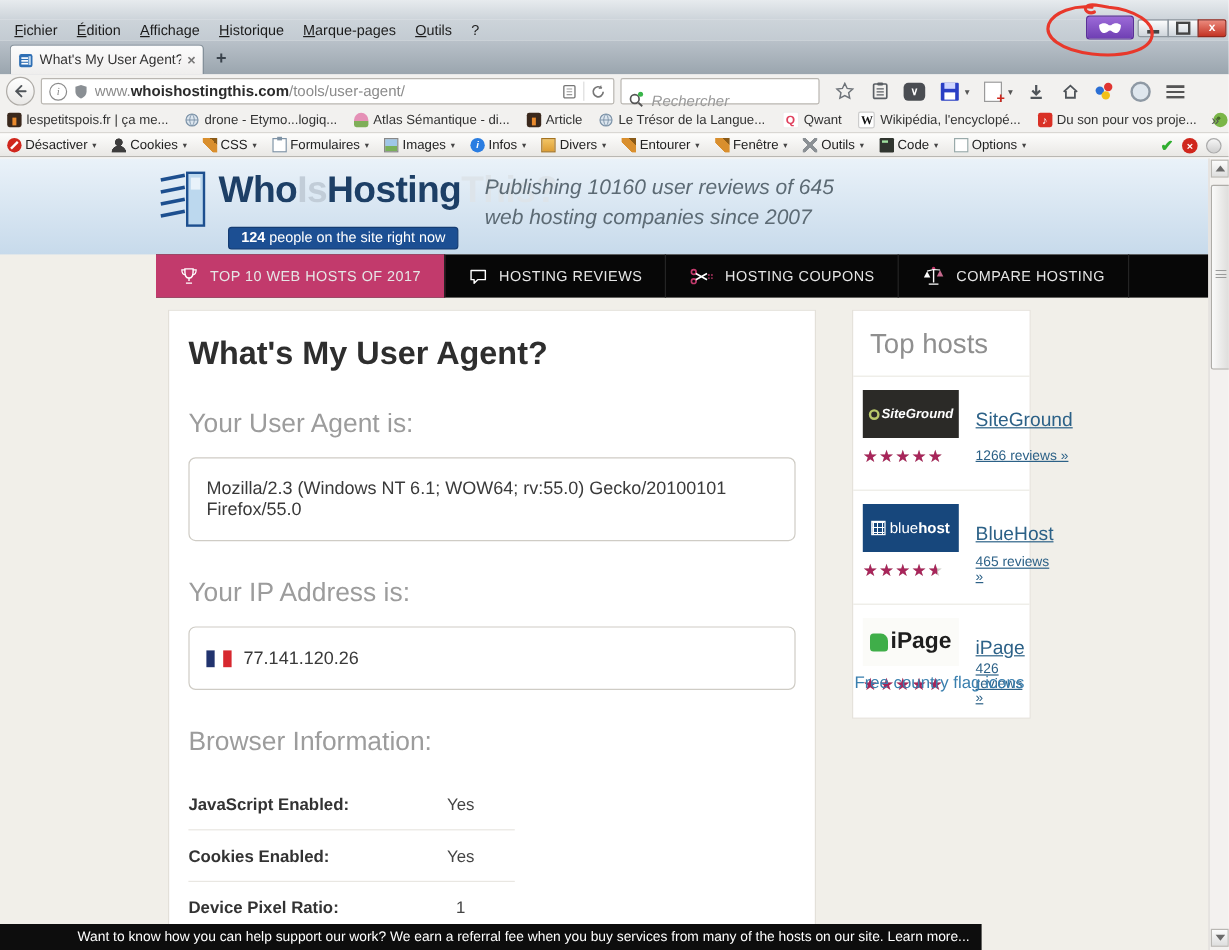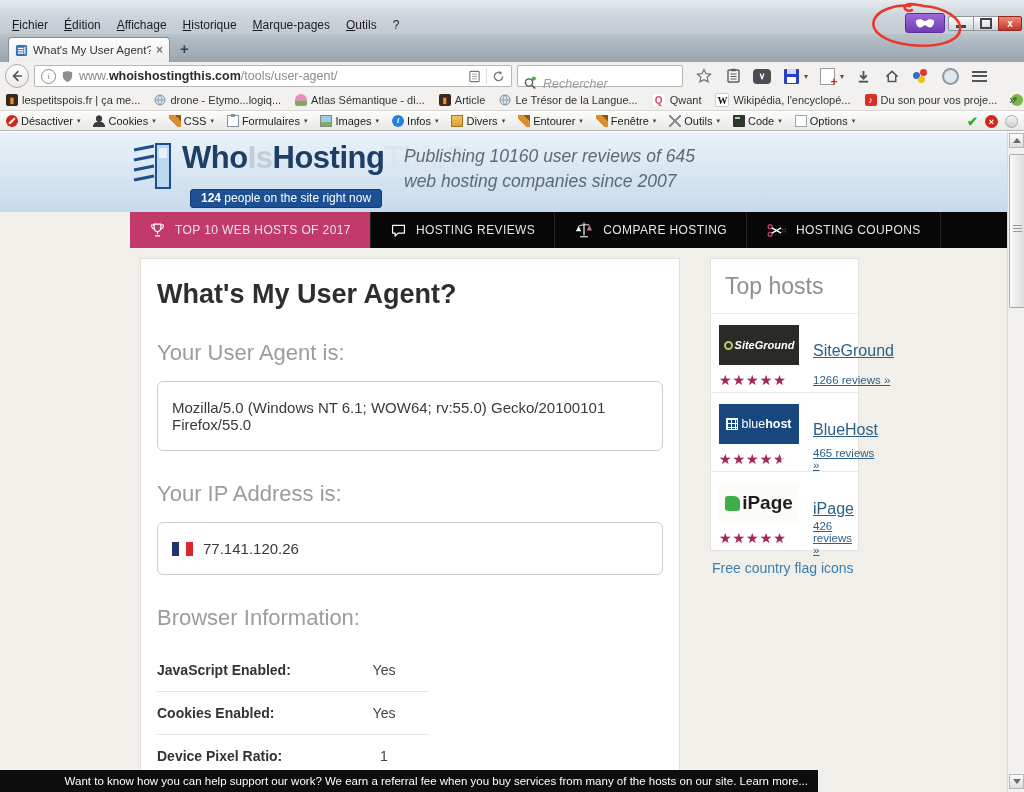--- a/index.html
+++ b/index.html
@@ -149,21 +149,21 @@
   .flag-fr{width:21px;height:14px;display:flex;flex:0 0 21px}
   .flag-fr i{flex:1}
   .info-table{margin:18px 16px 0;width:272px}
   .info-row{display:flex;align-items:center;height:42px;border-bottom:1px solid #e9e7e2;font-size:14px}
   .info-row:last-child{border-bottom:none}
   .info-label{flex:0 0 182px;font-weight:bold;color:#333}
   .info-value{flex:1;text-align:center;color:#444}
 
   .sidebar{position:absolute;left:710px;top:126px;width:149px;background:#fff;border:1px solid #e5e2db;box-sizing:border-box}
   .sb-title{padding:14px 14px 13px;font-size:23px;color:#8f8f8f;border-bottom:1px solid #eceae4}
-  .host{display:grid;grid-template-columns:88px 1fr;grid-template-rows:46px 24px;padding:8px 8px 0;
+  .host{display:grid;grid-template-columns:88px 1fr;grid-template-rows:46px 24px;padding:8px 8px 16px;
         border-bottom:1px solid #eceae4;align-items:center}
   .host:last-child{border-bottom:none}
   .host-logo{width:80px;height:40px;display:flex;align-items:center;justify-content:center;box-sizing:border-box}
   .lg-sg{background:#2b2a27;color:#fff;font-size:11px;font-style:italic;font-weight:bold;gap:2px}
   .lg-sg .swirl{width:9px;height:9px;border-radius:50%;border:2px solid #b9c96a;box-sizing:border-box}
   .lg-bh{background:#17477c;color:#fff;font-size:12.5px;gap:3px}
   .lg-bh .grid{width:10px;height:10px;background:
       linear-gradient(#fff 0 1px,transparent 1px 4px,#fff 4px 5px,transparent 5px 8px,#fff 8px 9px,transparent 9px),
       linear-gradient(90deg,#fff 0 1px,transparent 1px 4px,#fff 4px 5px,transparent 5px 8px,#fff 8px 9px,transparent 9px);
       border:1px solid #fff}
@@ -440,45 +440,45 @@
       </svg>
       <span>TOP 10 WEB HOSTS OF 2017</span>
     </span>
     <span class="nav-item">
       <svg width="17" height="17" viewBox="0 0 20 20">
         <path d="M3 4h14v9H9.5L6 16.5V13H3V4z" fill="none" stroke="#fff" stroke-width="1.4" stroke-linejoin="round"></path>
       </svg>
       <span>HOSTING REVIEWS</span>
     </span>
     <span class="nav-item">
+      <svg width="21" height="17" viewBox="0 0 24 20">
+        <circle cx="4.5" cy="5.5" r="2.3" fill="none" stroke="#c23a6c" stroke-width="1.6"></circle>
+        <circle cx="4.5" cy="14.5" r="2.3" fill="none" stroke="#c23a6c" stroke-width="1.6"></circle>
+        <path d="M6.5 7l11 6M6.5 13l11-6" stroke="#fff" stroke-width="1.6"></path>
+        <path d="M18.5 8.5h1.6M21.5 8.5h1.6M18.5 11.5h1.6M21.5 11.5h1.6" stroke="#c23a6c" stroke-width="1.4"></path>
+      </svg>
+      <span>HOSTING COUPONS</span>
+    </span>
+    <span class="nav-item">
       <svg width="20" height="18" viewBox="0 0 22 20">
         <circle cx="11" cy="3" r="1.6" fill="#c23a6c"></circle>
         <path d="M11 4.5V16M6.5 17.5h9" stroke="#fff" stroke-width="1.3"></path>
         <path d="M5 5.5l-3 6h6l-3-6z" fill="#fff"></path>
           <path d="M17 4.5l-3 6h6l-3-6z" fill="#c76a8e"></path>
         <path d="M5 5.5L11 4M17 4.5L11 4" stroke="#fff" stroke-width="1"></path>
       </svg>
       <span>COMPARE HOSTING</span>
     </span>
-    <span class="nav-item">
-      <svg width="21" height="17" viewBox="0 0 24 20">
-        <circle cx="4.5" cy="5.5" r="2.3" fill="none" stroke="#c23a6c" stroke-width="1.6"></circle>
-        <circle cx="4.5" cy="14.5" r="2.3" fill="none" stroke="#c23a6c" stroke-width="1.6"></circle>
-        <path d="M6.5 7l11 6M6.5 13l11-6" stroke="#fff" stroke-width="1.6"></path>
-        <path d="M18.5 8.5h1.6M21.5 8.5h1.6M18.5 11.5h1.6M21.5 11.5h1.6" stroke="#c23a6c" stroke-width="1.4"></path>
-      </svg>
-      <span>HOSTING COUPONS</span>
-    </span>
   </div>
 
   <div class="main-panel">
     <h1 class="mp-title">What's My User Agent?</h1>
     <div class="mp-label">Your User Agent is:</div>
     <div class="value-box">
-        <span>Mozilla/5.0 (Windows NT 6.1; WOW64; rv:55.0) Gecko/20100101 Firefox/55.0</span>
+        <span>Mozilla/2.3 (Windows NT 6.1; WOW64; rv:55.0) Gecko/20100101 Firefox/55.0</span>
       </div>
     <div class="mp-label">Your IP Address is:</div>
     <div class="value-box">
       <span class="flag-fr">
           <i style="background:#21336e"></i>
           <i style="background:#fff"></i>
           <i style="background:#d7282f"></i>
         </span>
       <span>77.141.120.26</span>
     </div>

